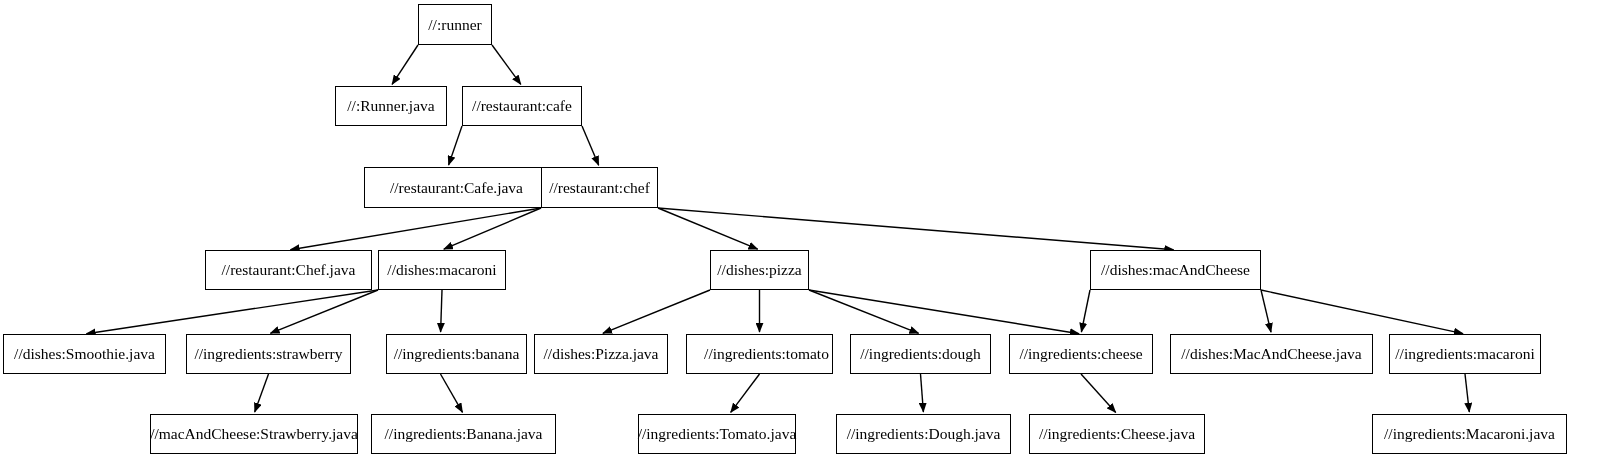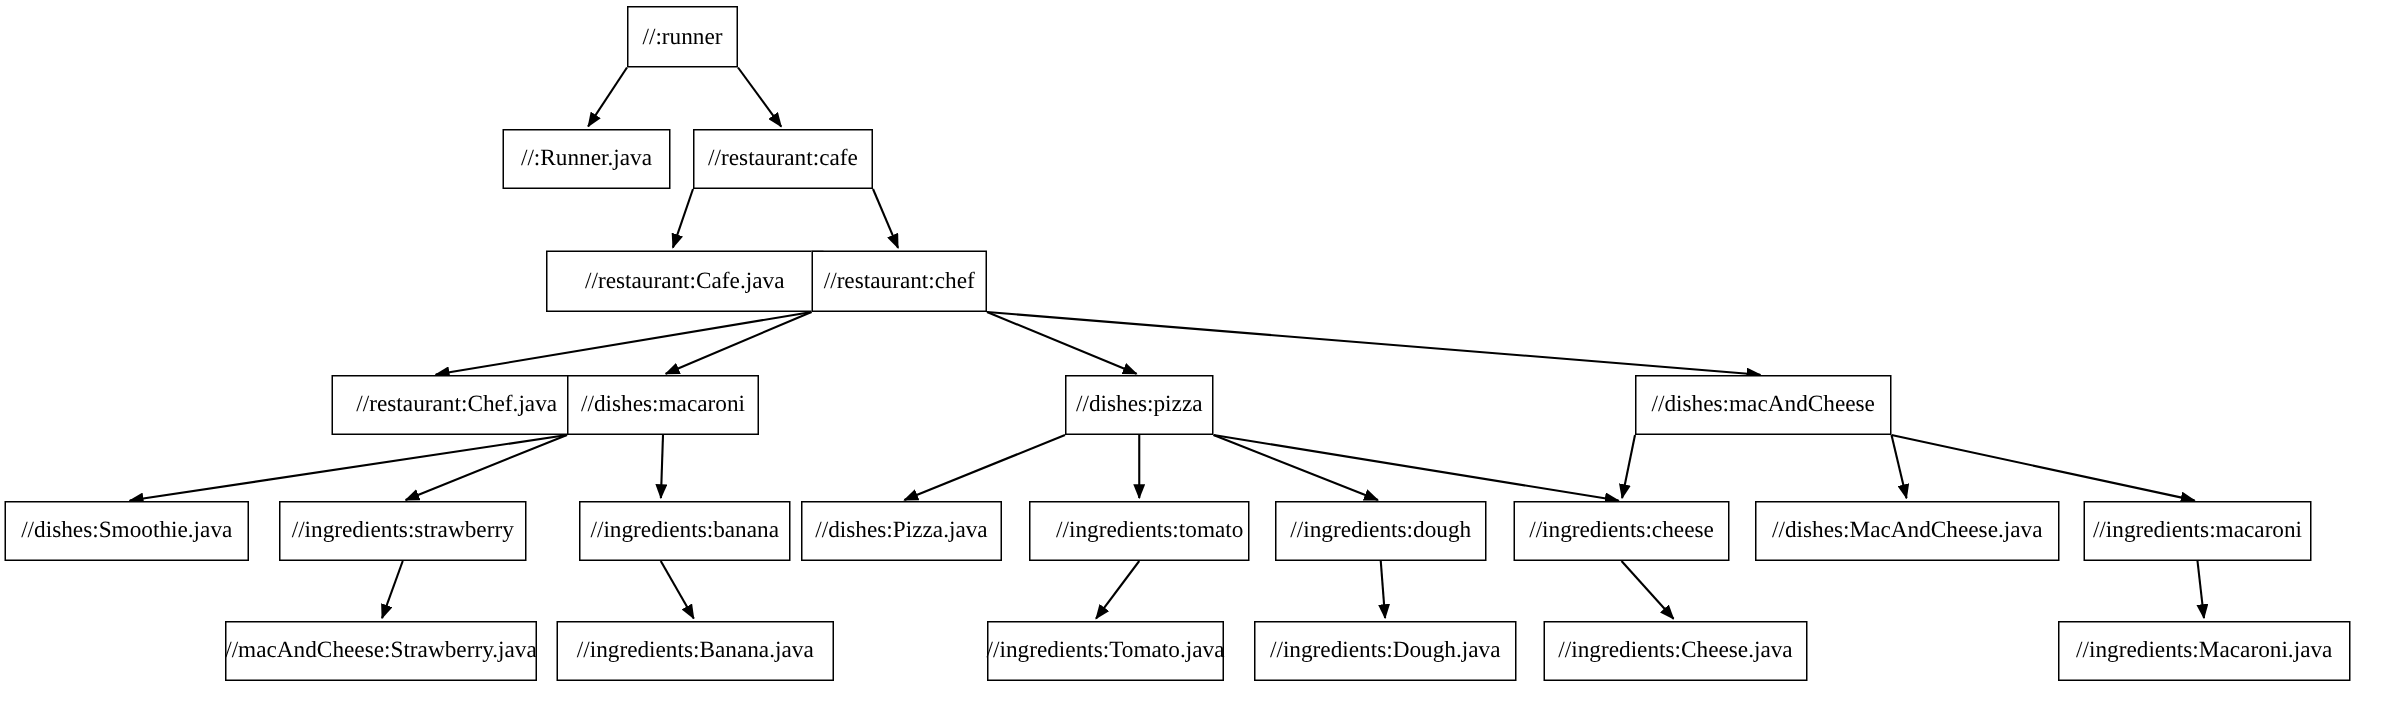--- a/index.html
+++ b/index.html
@@ -87,21 +87,21 @@
       </div>
       <div class="node" style="left: 462px; top: 86px; width: 120px; height: 40px;">
         <span class="node-label">//restaurant:cafe</span>
       </div>
       <div class="node" style="left: 364px; top: 167px; width: 185px; height: 41px;">
         <span class="node-label">//restaurant:Cafe.java</span>
       </div>
       <div class="node" style="left: 541px; top: 167px; width: 117px; height: 41px;">
         <span class="node-label">//restaurant:chef</span>
       </div>
-      <div class="node" style="left: 205px; top: 250px; width: 167px; height: 40px; margin-left: 16px;">
+      <div class="node" style="left: 205px; top: 250px; width: 167px; height: 40px;">
         <span class="node-label">//restaurant:Chef.java</span>
       </div>
       <div class="node" style="left: 378px; top: 250px; width: 128px; height: 40px;">
         <span class="node-label">//dishes:macaroni</span>
       </div>
       <div class="node" style="left: 710px; top: 250px; width: 99px; height: 40px;">
         <span class="node-label">//dishes:pizza</span>
       </div>
       <div class="node" style="left: 1090px; top: 250px; width: 171px; height: 40px;">
         <span class="node-label">//dishes:macAndCheese</span>
@@ -132,21 +132,21 @@
       </div>
       <div class="node" style="left: 1389px; top: 334px; width: 152px; height: 40px; text-align: right;">
         <span class="node-label">//ingredients:macaroni</span>
       </div>
       <div class="node" style="left: 150px; top: 414px; width: 208px; height: 40px;">
         <span class="node-label">//macAndCheese:Strawberry.java</span>
       </div>
       <div class="node" style="left: 371px; top: 414px; width: 185px; height: 40px;">
         <span class="node-label">//ingredients:Banana.java</span>
       </div>
-      <div class="node" style="left: 658px; top: 414px; width: 158px; height: 40px;">
+      <div class="node" style="left: 638px; top: 414px; width: 158px; height: 40px;">
         <span class="node-label">//ingredients:Tomato.java</span>
       </div>
       <div class="node" style="left: 836px; top: 414px; width: 175px; height: 40px;">
         <span class="node-label">//ingredients:Dough.java</span>
       </div>
       <div class="node" style="left: 1029px; top: 414px; width: 176px; height: 40px;">
         <span class="node-label">//ingredients:Cheese.java</span>
       </div>
       <div class="node" style="left: 1372px; top: 414px; width: 195px; height: 40px;">
         <span class="node-label">//ingredients:Macaroni.java</span>

